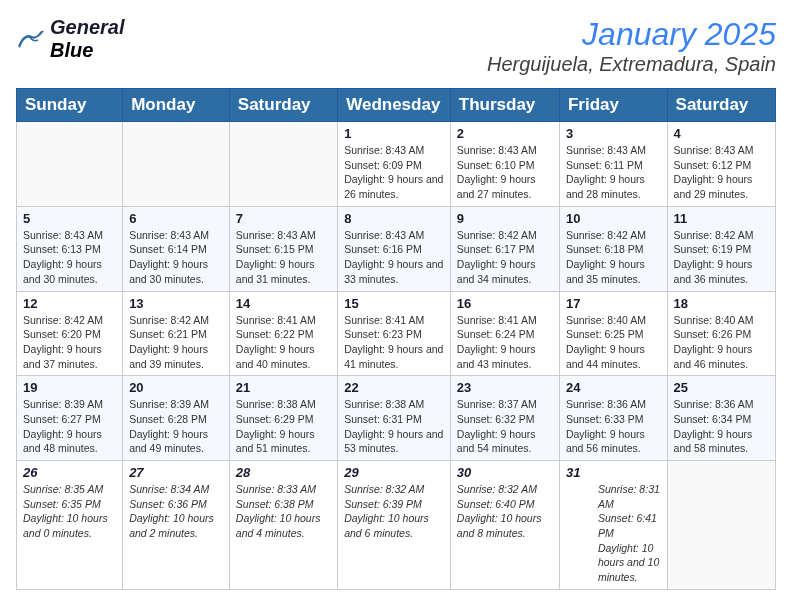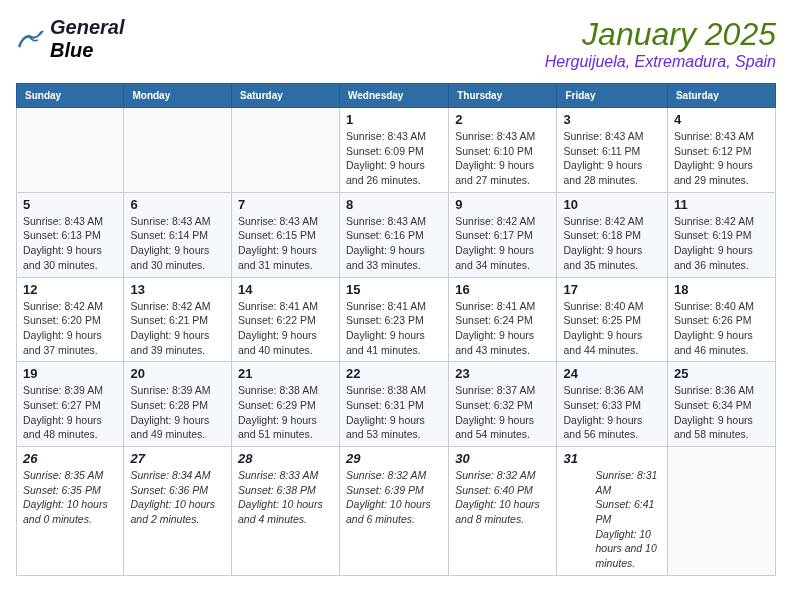--- a/index.html
+++ b/index.html
@@ -26,37 +26,37 @@
       display: flex;
       align-items: center;
       gap: 4px;
     }
     .title-section {
       text-align: right;
     }
     .month-title {
       font-size: 32px;
       font-weight: normal;
-      color: #4d7c0f;
+      color: #3b82f6;
     }
     .location-title {
-      font-size: 16px;
-      color: #6d28d9;
+      font-size: 20px;
+      color: #404040;
     }
     .calendar {
       width: 100%;
       border-collapse: collapse;
       border: 1px solid #ccc;
     }
     .calendar th {
       background: #2e6da4;
       color: #fff;
       text-align: left;
       padding: 6px 8px;
-      font-size: 10px;
+      font-size: 17px;
       border: 1px solid #2259a0;
     }
     .calendar td {
       border: 1px solid #ccc;
       vertical-align: top;
       padding: 4px 6px;
       width: 113px;
       min-height: 80px;
       background: #fff;
     }

